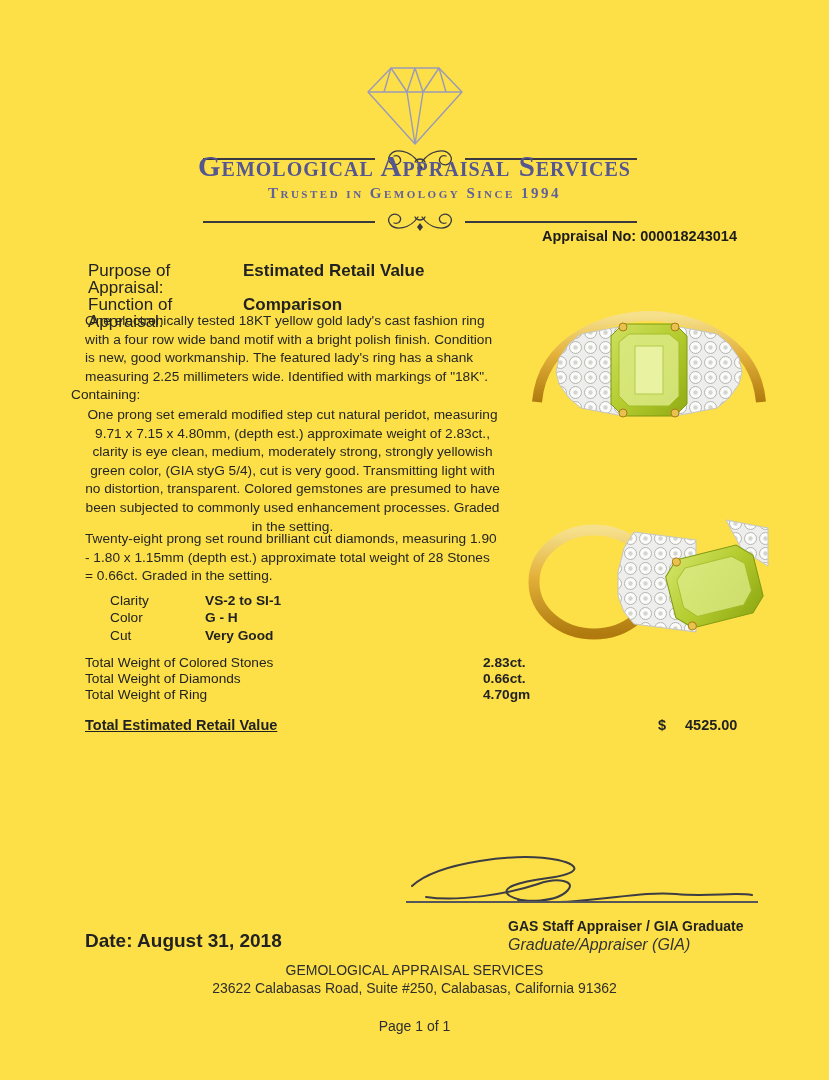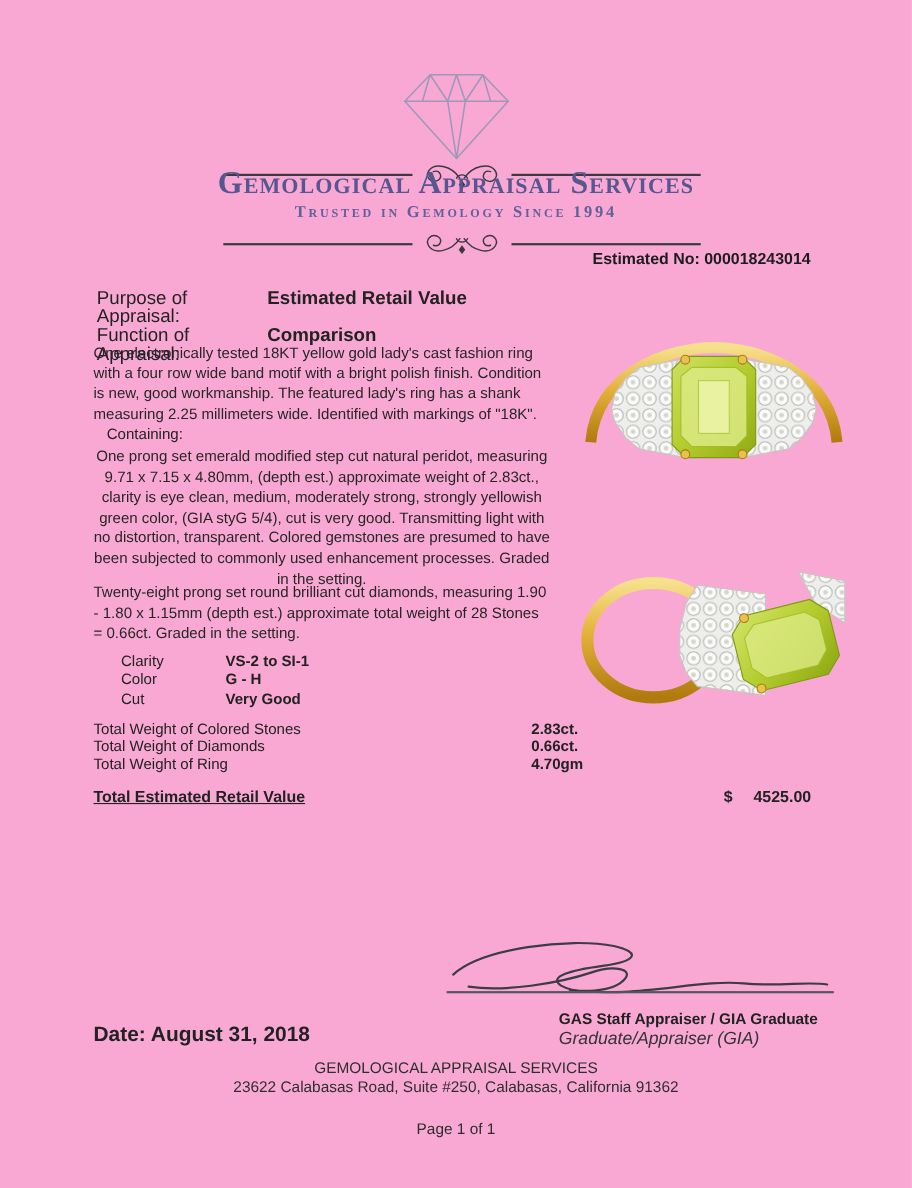--- a/index.html
+++ b/index.html
@@ -1,18 +1,18 @@
 <!DOCTYPE html>
 <html><head>
 <meta charset="utf-8">
 <style>
   html,body{margin:0;padding:0;background:#e9e9e9;}
   .page{
     position:relative;width:829px;height:1080px;margin:0 auto;
-    background:#f9a8d4;color:#222;overflow:hidden;
+    background:#fde047;color:#222;overflow:hidden;
     font-family:"Liberation Sans",sans-serif;
   }
   
   .logo{position:absolute;top:58px;left:50%;transform:translateX(-50%);}
   .hdr-rule{position:absolute;left:203px;width:434px;display:flex;align-items:center;}
   .hdr-rule .seg{flex:1;height:2px;background:#3a3a40;}
   .hdr-rule .orn{flex:none;width:86px;height:26px;margin:0 2px;}
   #rule-top{top:146px;}
   #rule-bottom{top:209px;}
   .brand-title{
@@ -32,21 +32,21 @@
   
   .info{position:absolute;left:88px;top:262px;font-size:17px;line-height:17px;}
   .info-row{display:flex;}
   .info-label{width:155px;}
   .info-value{font-weight:bold;}
   .para{
     position:absolute;left:85px;width:415px;
     font-size:13.7px;line-height:18.6px;color:#262626;
   }
   #para-ring{top:312px;}
-  #containing{position:absolute;left:97px;top:387px;font-size:13.7px;}
+  #containing{position:absolute;left:71px;top:387px;font-size:13.7px;}
   #para-peridot{top:406px;text-align:center;}
   #para-diamonds{top:530px;}
   .specs{position:absolute;left:110px;top:592px;font-size:13.7px;line-height:17.3px;}
   .spec-row{display:flex;}
   .spec-label{width:95px;}
   .spec-value{font-weight:bold;}
   .totals{position:absolute;left:85px;top:655px;font-size:13.7px;line-height:15.8px;width:560px;}
   .tot-row{position:relative;height:15.8px;}
   .tot-value{position:absolute;left:398px;top:0;font-weight:bold;}
   .grand{position:absolute;left:85px;top:717px;width:660px;font-size:14.5px;font-weight:bold;text-decoration:underline;}
@@ -107,21 +107,21 @@
         <path d="M41,8 C33,20 18,22 13,15 C9,9 15,3 21,6 C26,9 23,16 17,14"></path>
         <path d="M45,8 C53,20 68,22 73,15 C77,9 71,3 65,6 C60,9 63,16 69,14"></path>
         <path d="M38,8 C40,12 46,12 48,8"></path>
       </g>
       <path d="M43,14 L46,18 L43,22 L40,18 Z" fill="#3a3a40"></path>
     </svg>
     <div class="seg"></div>
   </div>
 
   <div class="appraisal-no">
-    <span>Estimated No:</span>
+    <span>Appraisal No:</span>
     <span>000018243014</span>
   </div>
 
   <div class="info">
     <div class="info-row">
       <span class="info-label">Purpose of Appraisal:</span>
       <span class="info-value">Estimated Retail Value</span>
     </div>
     <div class="info-row">
       <span class="info-label">Function of Appraisal:</span>

